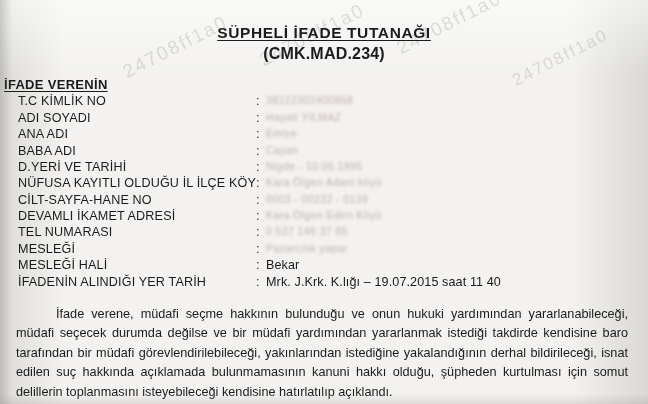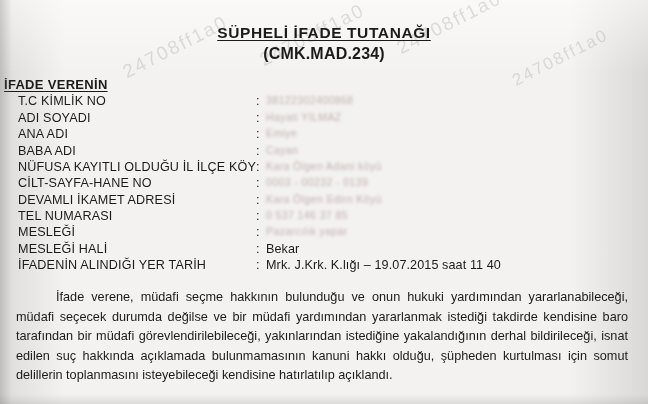--- a/index.html
+++ b/index.html
@@ -168,20 +168,25 @@
             <td class="lbl">ANA ADI</td>
             <td class="sep">:</td>
             <td class="val"><span class="redact">Emiye</span></td>
           </tr>
           <tr>
             <td class="lbl">BABA ADI</td>
             <td class="sep">:</td>
             <td class="val"><span class="redact">Cayan</span></td>
           </tr>
           <tr>
+            <td class="lbl">D.YERİ VE TARİHİ</td>
+            <td class="sep">:</td>
+            <td class="val"><span class="redact">Nigde - 10.06.1995</span></td>
+          </tr>
+          <tr>
             <td class="lbl">NÜFUSA KAYITLI OLDUĞU İL İLÇE KÖY</td>
             <td class="sep">:</td>
             <td class="val"><span class="redact">Kara Ölgen Adani köyü</span></td>
           </tr>
           <tr>
             <td class="lbl">CİLT-SAYFA-HANE NO</td>
             <td class="sep">:</td>
             <td class="val"><span class="redact">0003 - 00232 - 0139</span></td>
           </tr>
           <tr>

